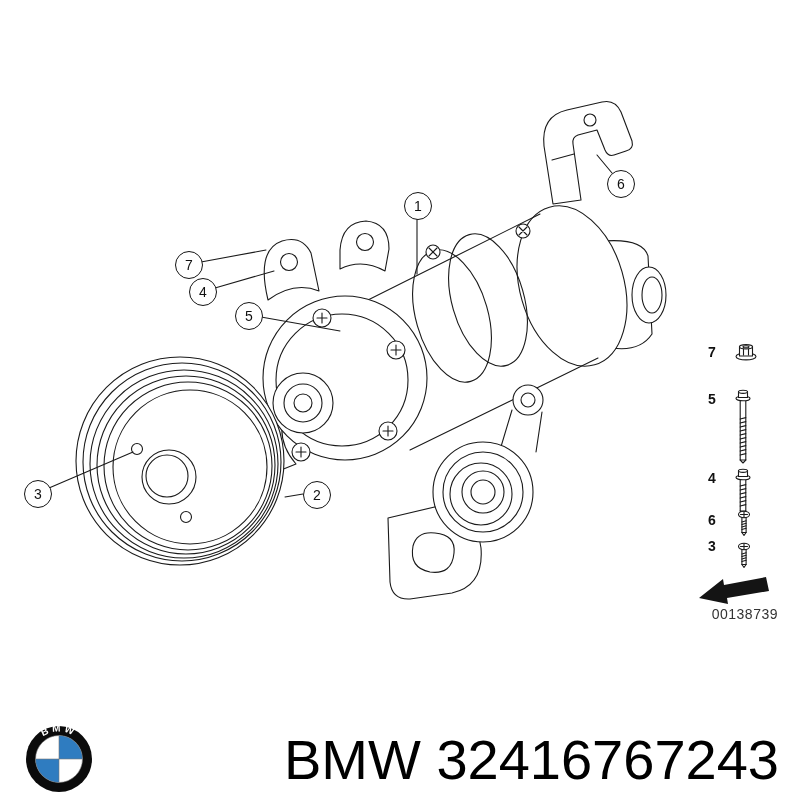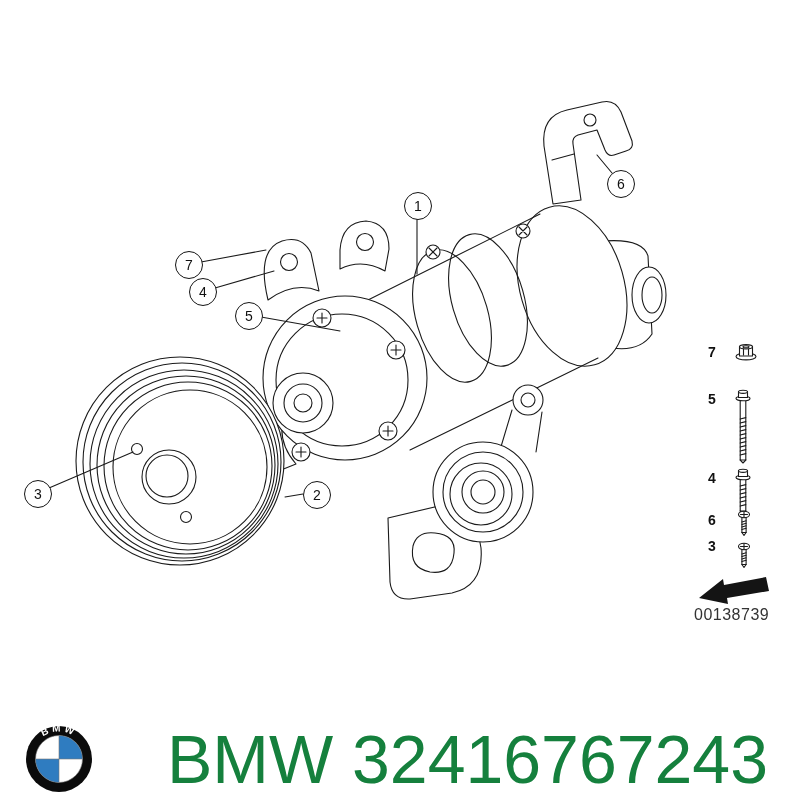--- a/index.html
+++ b/index.html
@@ -12,26 +12,26 @@
   .ln{stroke:#1a1a1a;stroke-width:1.1;fill:none;stroke-linecap:round;stroke-linejoin:round}
   .sh{stroke:#1a1a1a;stroke-width:1.1;fill:#ffffff;stroke-linejoin:round}
   .callout{
     position:absolute;width:26px;height:26px;border:1.5px solid #141414;border-radius:50%;
     background:#fff;display:flex;align-items:center;justify-content:center;
     font-size:14px;line-height:1;color:#111;
   }
   .legend-label{position:absolute;font-size:14px;font-weight:600;color:#111}
   .legend-icon{position:absolute}
   .part-number{
-    position:absolute;left:694px;top:606px;width:84px;text-align:left;
-    font-size:16px;letter-spacing:.5px;color:#333;
+    position:absolute;left:694px;top:606px;width:84px;text-align:right;
+    font-size:14px;letter-spacing:.5px;color:#333;
   }
   .footer{position:absolute;left:0;right:0;top:720px;height:78px;display:flex;align-items:center}
   .logo{margin-left:24px;flex:0 0 auto}
-  .caption{margin-left:auto;margin-right:32px;font-size:68px;color:#15803d;white-space:nowrap}
+  .caption{margin-left:auto;margin-right:21px;font-size:56px;color:#000000;white-space:nowrap}
 </style>
 </head>
 <body>
 
 <div class="page">
 
   <svg class="drawing" width="800" height="715" viewBox="0 0 800 715">
 
     <g>
       <path class="sh" d="M553,204 L544,146 Q541,116 567,110 L602,102 Q615,99 621,112 L632,141 Q634,149 626,151 L614,155 Q608,157 605,150 L597,130 L578,135 Q572,137 573,144 L581,200 Z"></path>

